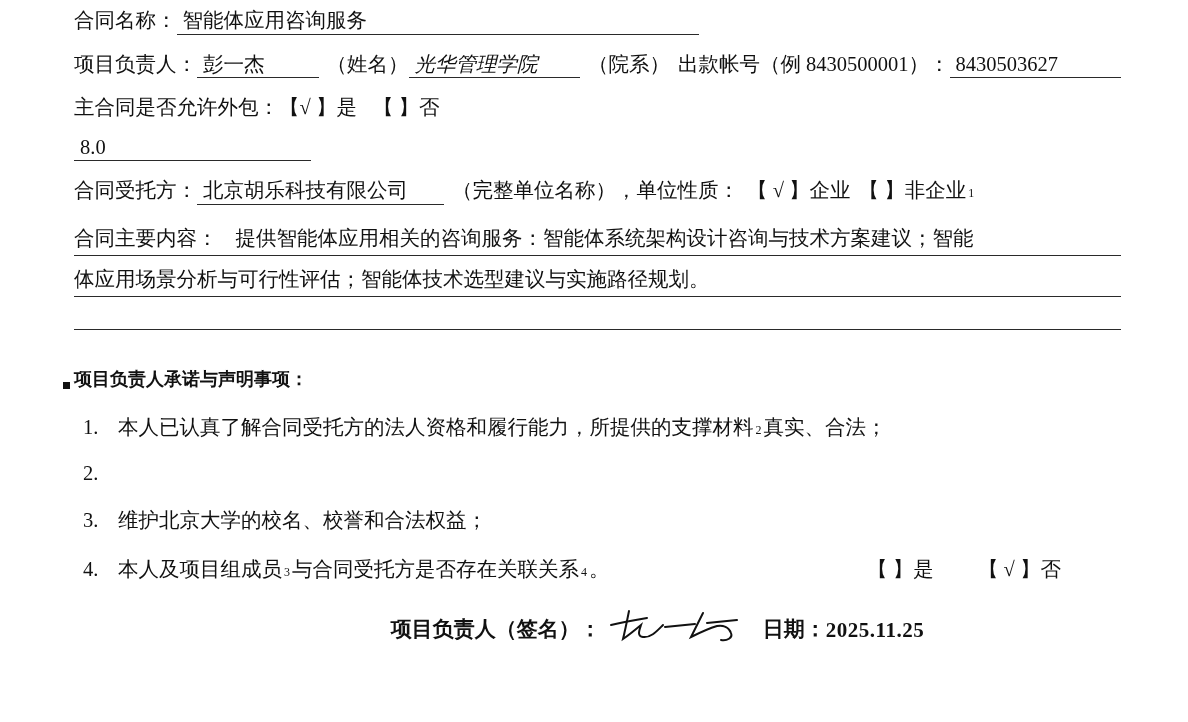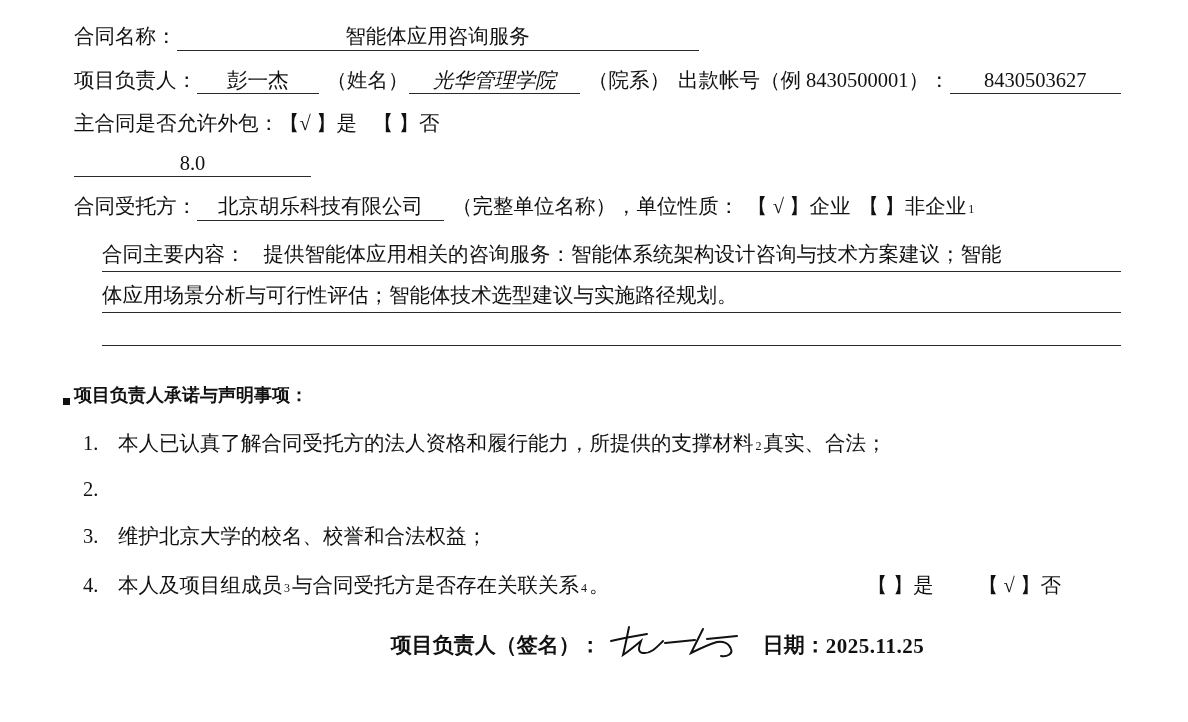--- a/index.html
+++ b/index.html
@@ -12,36 +12,36 @@
     background: #ffffff;
     font-family: "Liberation Serif", "DejaVu Serif", serif;
     color: #111111;
     overflow: hidden;
   }
   .page {
     position: relative;
     width: 1177px;
     height: 722px;
     box-sizing: border-box;
-    padding: 26px 56px 0 74px;
+    padding: 10px 56px 0 74px;
   }
   .row {
     display: flex;
     align-items: baseline;
     font-size: 20.5px;
     line-height: 1.0;
     margin-bottom: 19px;
     white-space: nowrap;
   }
   .lbl {
     font-family: "Liberation Serif", "DejaVu Serif", serif;
   }
   .fill {
     border-bottom: 1.6px solid #2a2a2a;
-    text-align: center;
+    text-align: left;
     display: inline-block;
     padding: 0 6px 3px 6px;
   }
   .gap {
     display: inline-block;
     width: 8px;
   }
 
   
   .w-contract-name { width: 510px; }
@@ -58,21 +58,20 @@
     font-size: 20.5px;
     margin-bottom: 0;
   }
   .content-line {
     display: flex;
     align-items: flex-end;
     border-bottom: 1.6px solid #2a2a2a;
     padding-bottom: 3px;
     margin-bottom: 9px;
     white-space: nowrap;
-    margin-left: 28px;
   }
   .content-line .lead {
     padding-right: 4px;
   }
   .content-line .txt {
     padding-left: 14px;
   }
   .content-line.second .txt {
     padding-left: 0;
   }

